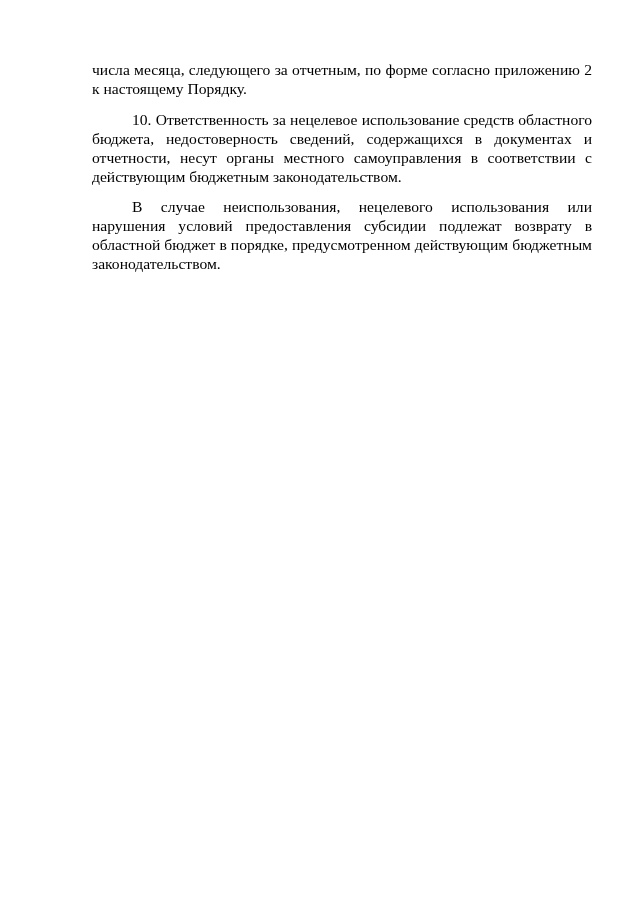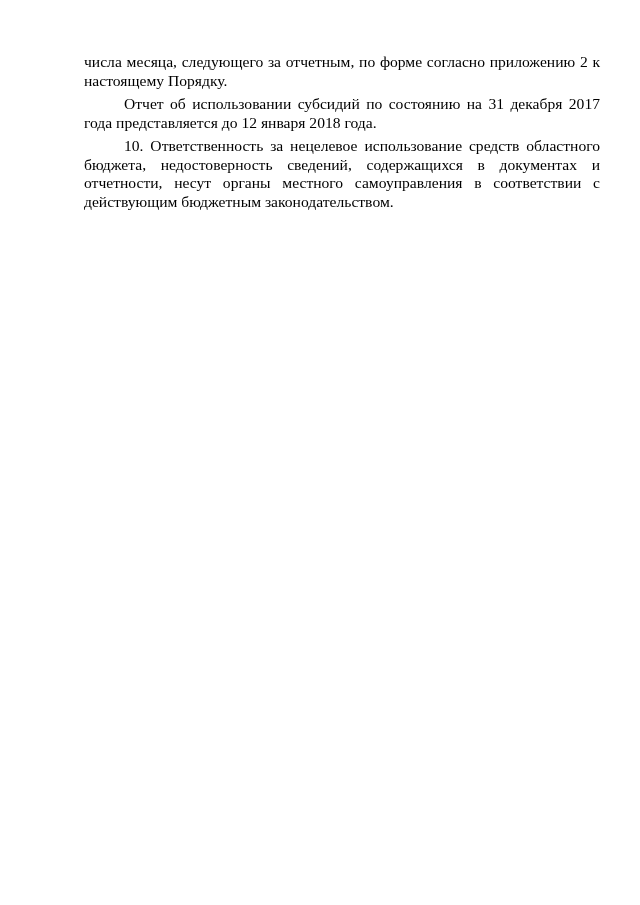--- a/index.html
+++ b/index.html
@@ -8,27 +8,27 @@
       position: absolute;
       left: 80px;
       top: 49px;
       width: 524px;
       font-family: "Liberation Serif", "DejaVu Serif", serif;
       font-size: 15.6px;
       line-height: 18.9px;
       color: #000000;
     }
     .page p {
-      margin: 4px;
+      margin: 12px;
       text-align: justify;
       text-align-last: left;
       hyphens: none;
     }
     .page p.indent { text-indent: 40px; }
   </style>
 </head>
 <body>
 
 <div class="page">
   <p>числа месяца, следующего за отчетным, по форме согласно приложению 2 к настоящему Порядку.</p>
-  <p class="indent">Отчет об использовании субсидий по состоянию на 31 декабря 2017 года представляется до 12 января 2018 года.</p>
   <p class="indent">10. Ответственность за нецелевое использование средств областного бюджета, недостоверность сведений, содержащихся в документах и отчетности, несут органы местного самоуправления в соответствии с действующим бюджетным законодательством.</p>
+  <p class="indent">В случае неиспользования, нецелевого использования или нарушения условий предоставления субсидии подлежат возврату в областной бюджет в порядке, предусмотренном действующим бюджетным законодательством.</p>
 </div>
 
 </body></html>

